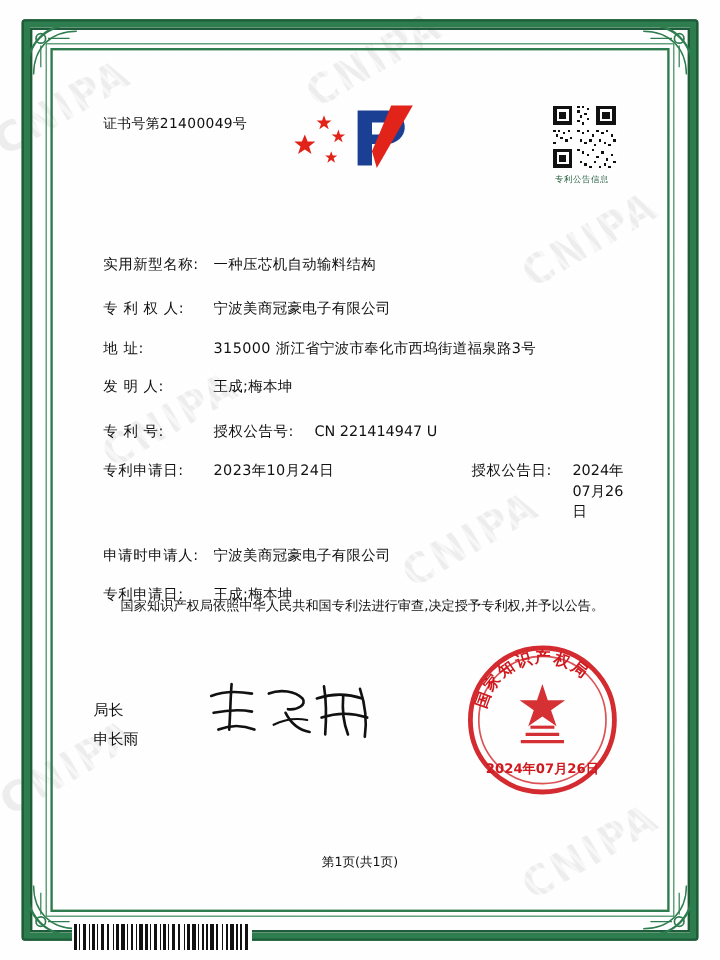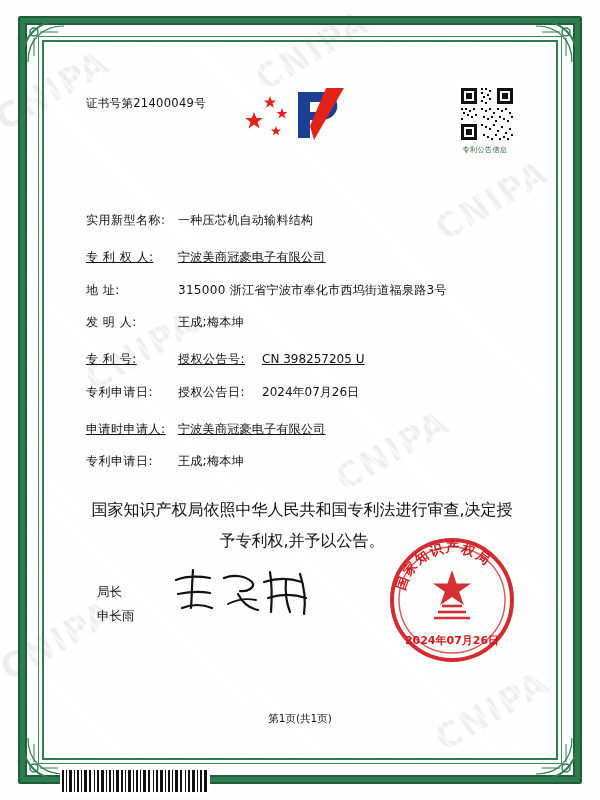--- a/index.html
+++ b/index.html
@@ -188,36 +188,36 @@
     flex: 0 0 215px;
   }
   .row.two .lbl2 {
     flex: 0 0 84px;
     letter-spacing: 0.5px;
     white-space: nowrap;
   }
   .row.two .val2 {
     flex: 1 1 auto;
   }
-  .row.gapped { margin-top: 20px; text-decoration: underline; }
+  .row.gapped { margin-top: 20px; }
 
   .paragraphs {
     position: absolute;
     top: 438px;
     left: 26px;
     right: 22px;
-    font-size: 16px;
+    font-size: 11px;
     line-height: 1.95;
     color: #111;
     text-align: center;
   }
 
   .sign-area {
     position: absolute;
-    left: 37px;
+    left: 18px;
     top: 524px;
     font-size: 12.5px;
     color: #111;
     line-height: 1.9;
   }
   .handwriting {
     position: absolute;
     left: 108px;
     top: 508px;
     width: 150px;
@@ -409,25 +409,26 @@
       </div>
 
       <div class="row">
         <div class="lbl">发 明 人:</div>
         <div class="val">王成;梅本坤</div>
       </div>
 
       <div class="row two gapped">
         <div class="lbl">专   利   号:</div>
         <div class="lbl2">授权公告号:</div>
-        <div class="val2">CN 398257205 U</div>
+        <div class="val2">CN 221414947 U</div>
       </div>
 
       <div class="row two">
         <div class="lbl">专利申请日:</div>
+        <div class="val">2023年10月24日</div>
         <div class="lbl2">授权公告日:</div>
         <div class="val2">2024年07月26日</div>
       </div>
 
       <div class="row gapped">
         <div class="lbl">申请时申请人:</div>
         <div class="val">宁波美商冠豪电子有限公司</div>
       </div>
 
       <div class="row">

